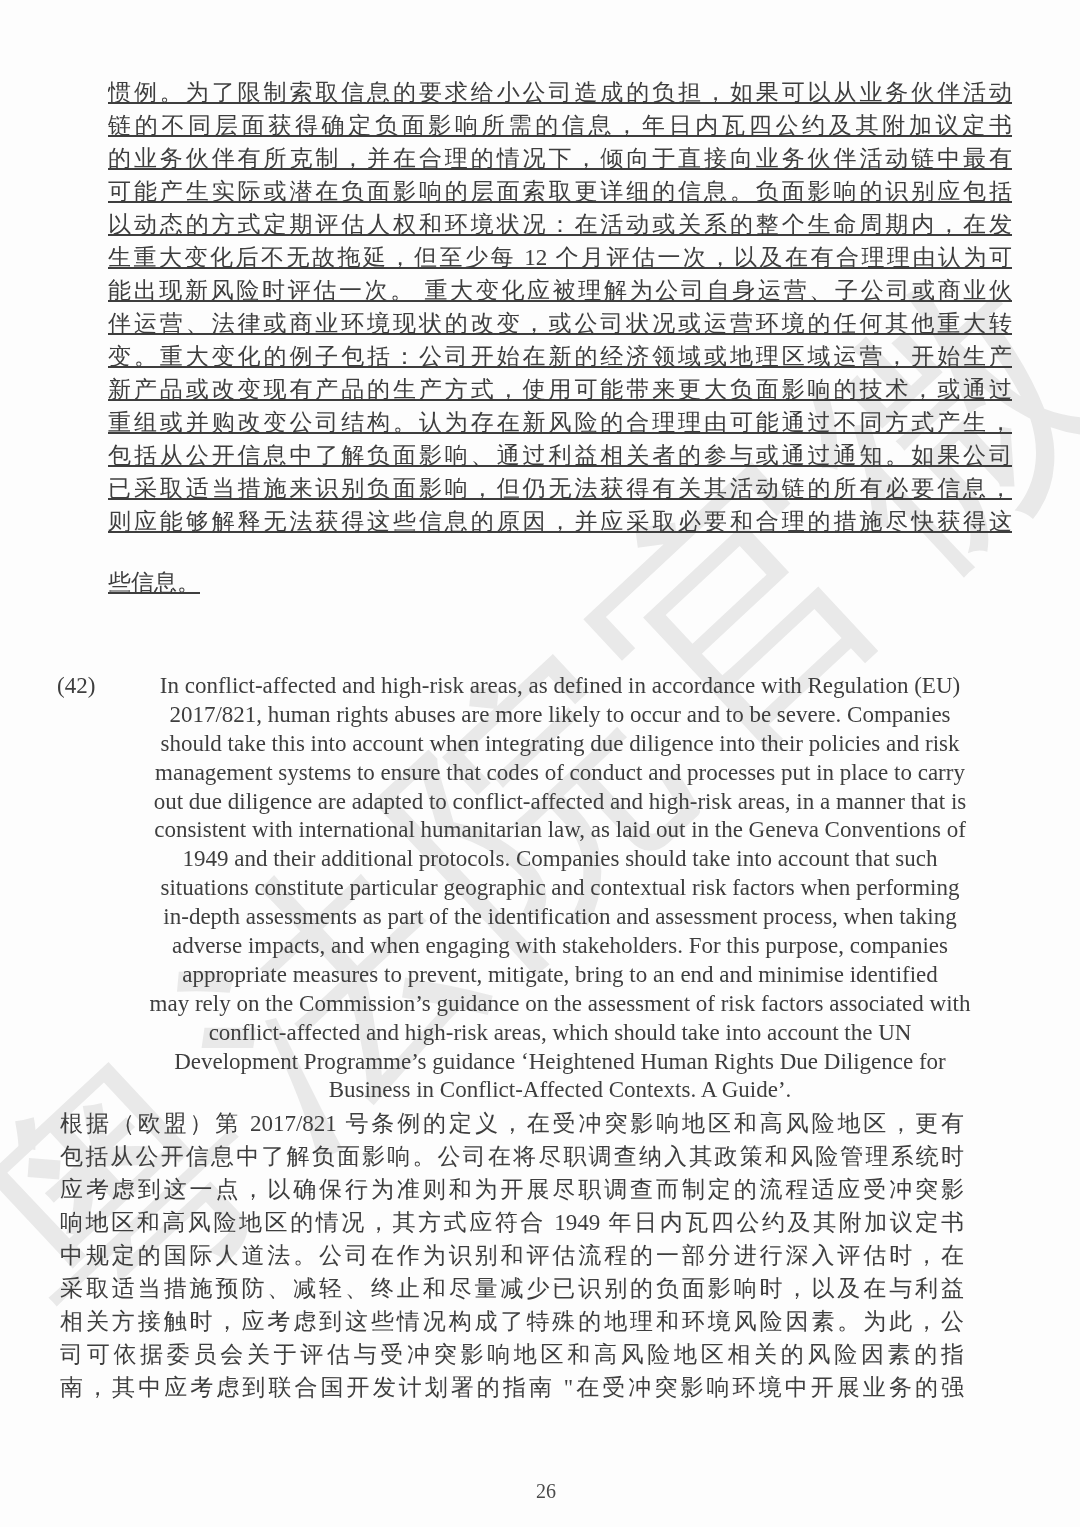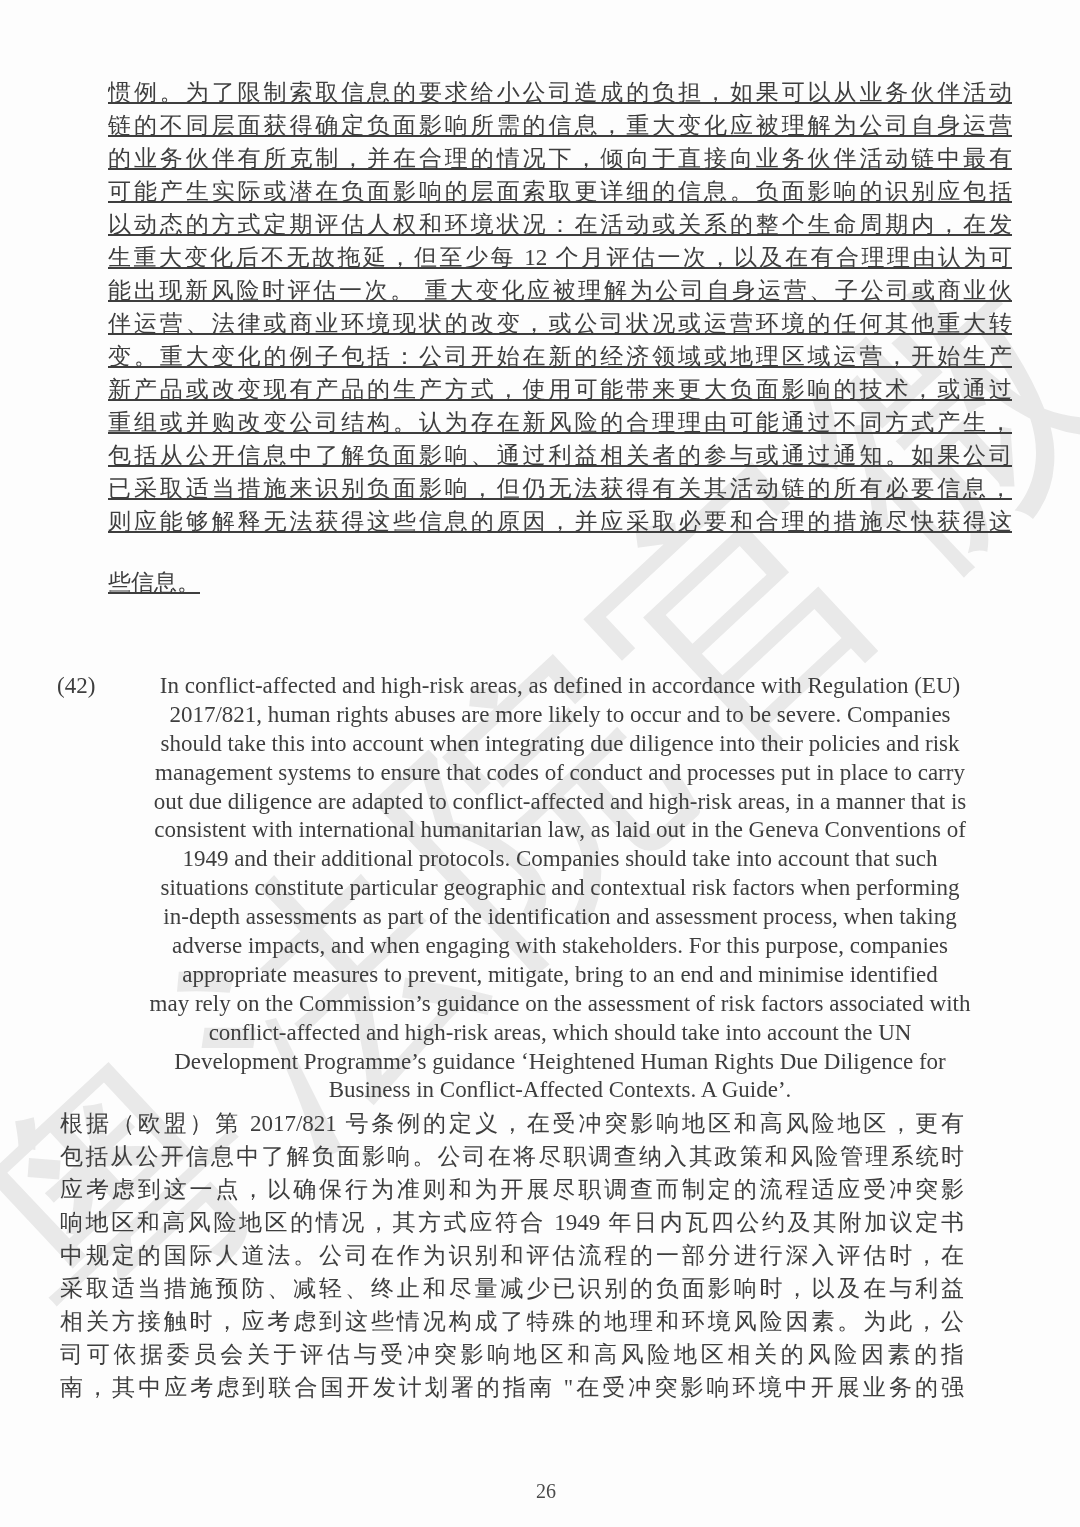--- a/index.html
+++ b/index.html
@@ -83,21 +83,21 @@
 <body>
 
 <div class="page">
 
   <div class="watermark">粤法院官微</div>
 
   <div class="content-layer">
 
     <div class="zh-block block1 short-last">
         <div class="line">惯例。为了限制索取信息的要求给小公司造成的负担，如果可以从业务伙伴活动</div>
-        <div class="line">链的不同层面获得确定负面影响所需的信息，重大变化应被理解为公司自身运营</div>
+        <div class="line">链的不同层面获得确定负面影响所需的信息，年日内瓦四公约及其附加议定书</div>
         <div class="line">的业务伙伴有所克制，并在合理的情况下，倾向于直接向业务伙伴活动链中最有</div>
         <div class="line">可能产生实际或潜在负面影响的层面索取更详细的信息。负面影响的识别应包括</div>
         <div class="line">以动态的方式定期评估人权和环境状况：在活动或关系的整个生命周期内，在发</div>
         <div class="line">生重大变化后不无故拖延，但至少每 12 个月评估一次，以及在有合理理由认为可</div>
         <div class="line">能出现新风险时评估一次。 重大变化应被理解为公司自身运营、子公司或商业伙</div>
         <div class="line">伴运营、法律或商业环境现状的改变，或公司状况或运营环境的任何其他重大转</div>
         <div class="line">变。重大变化的例子包括：公司开始在新的经济领域或地理区域运营，开始生产</div>
         <div class="line">新产品或改变现有产品的生产方式，使用可能带来更大负面影响的技术，或通过</div>
         <div class="line">重组或并购改变公司结构。认为存在新风险的合理理由可能通过不同方式产生，</div>
         <div class="line">包括从公开信息中了解负面影响、通过利益相关者的参与或通过通知。如果公司</div>

